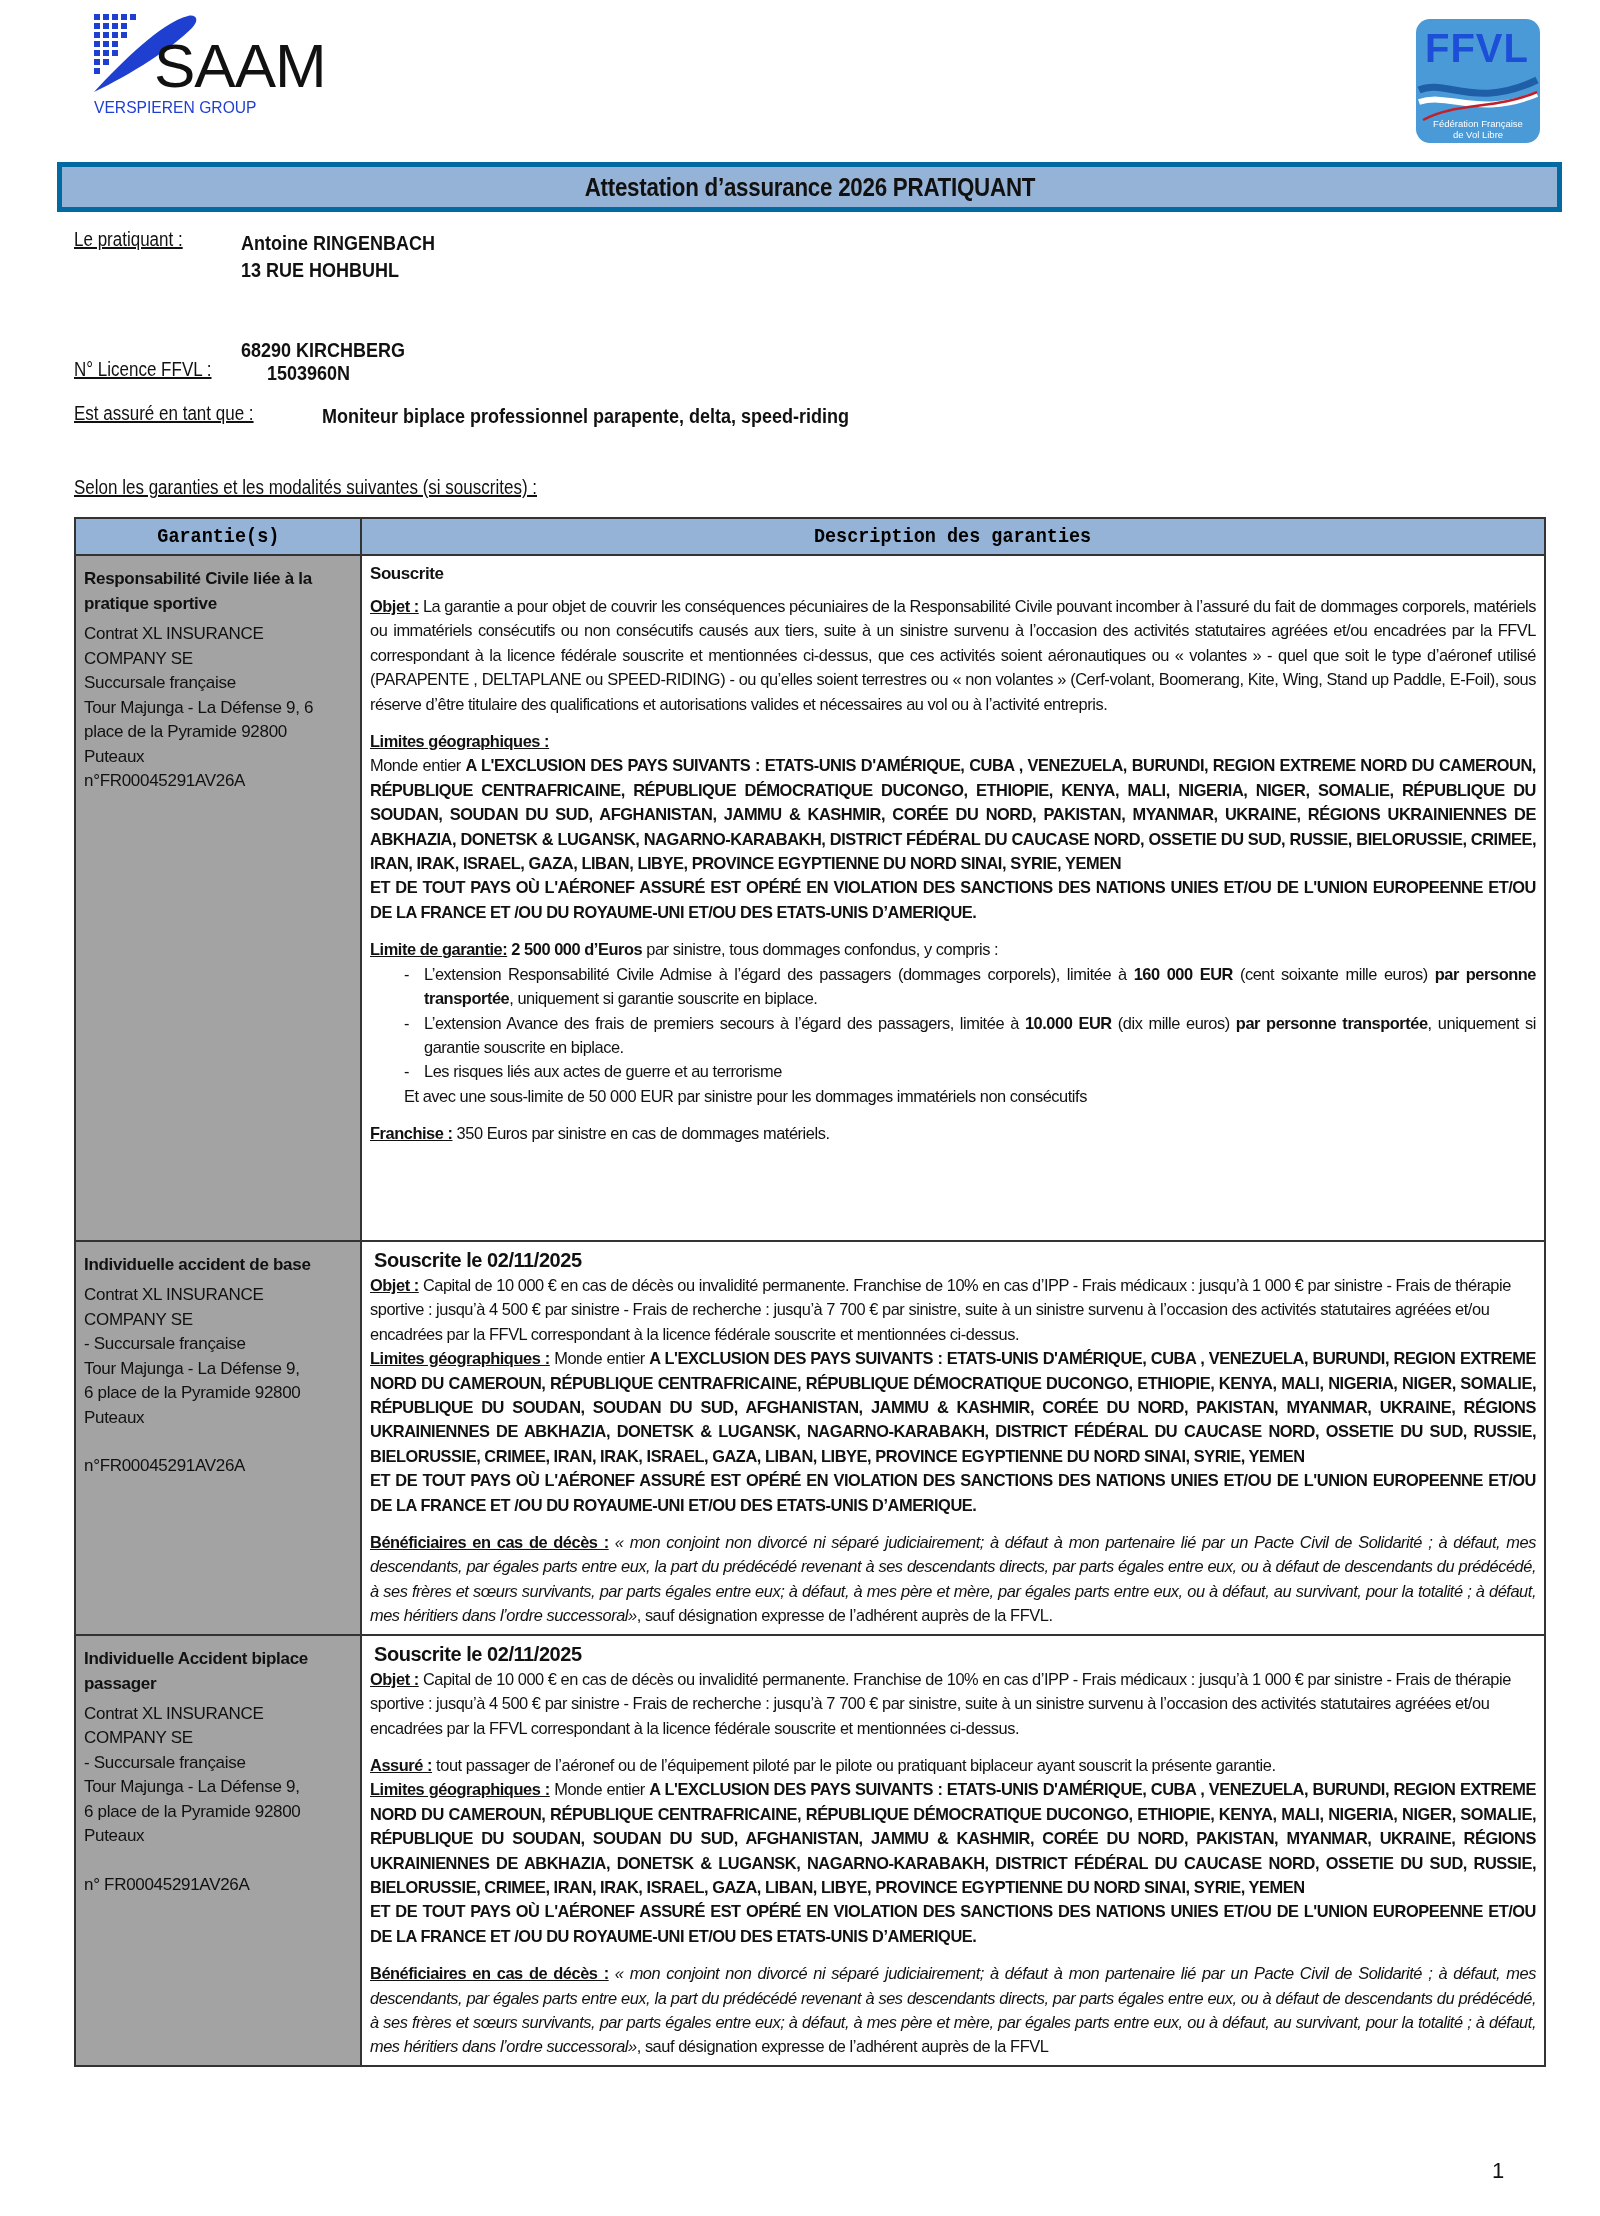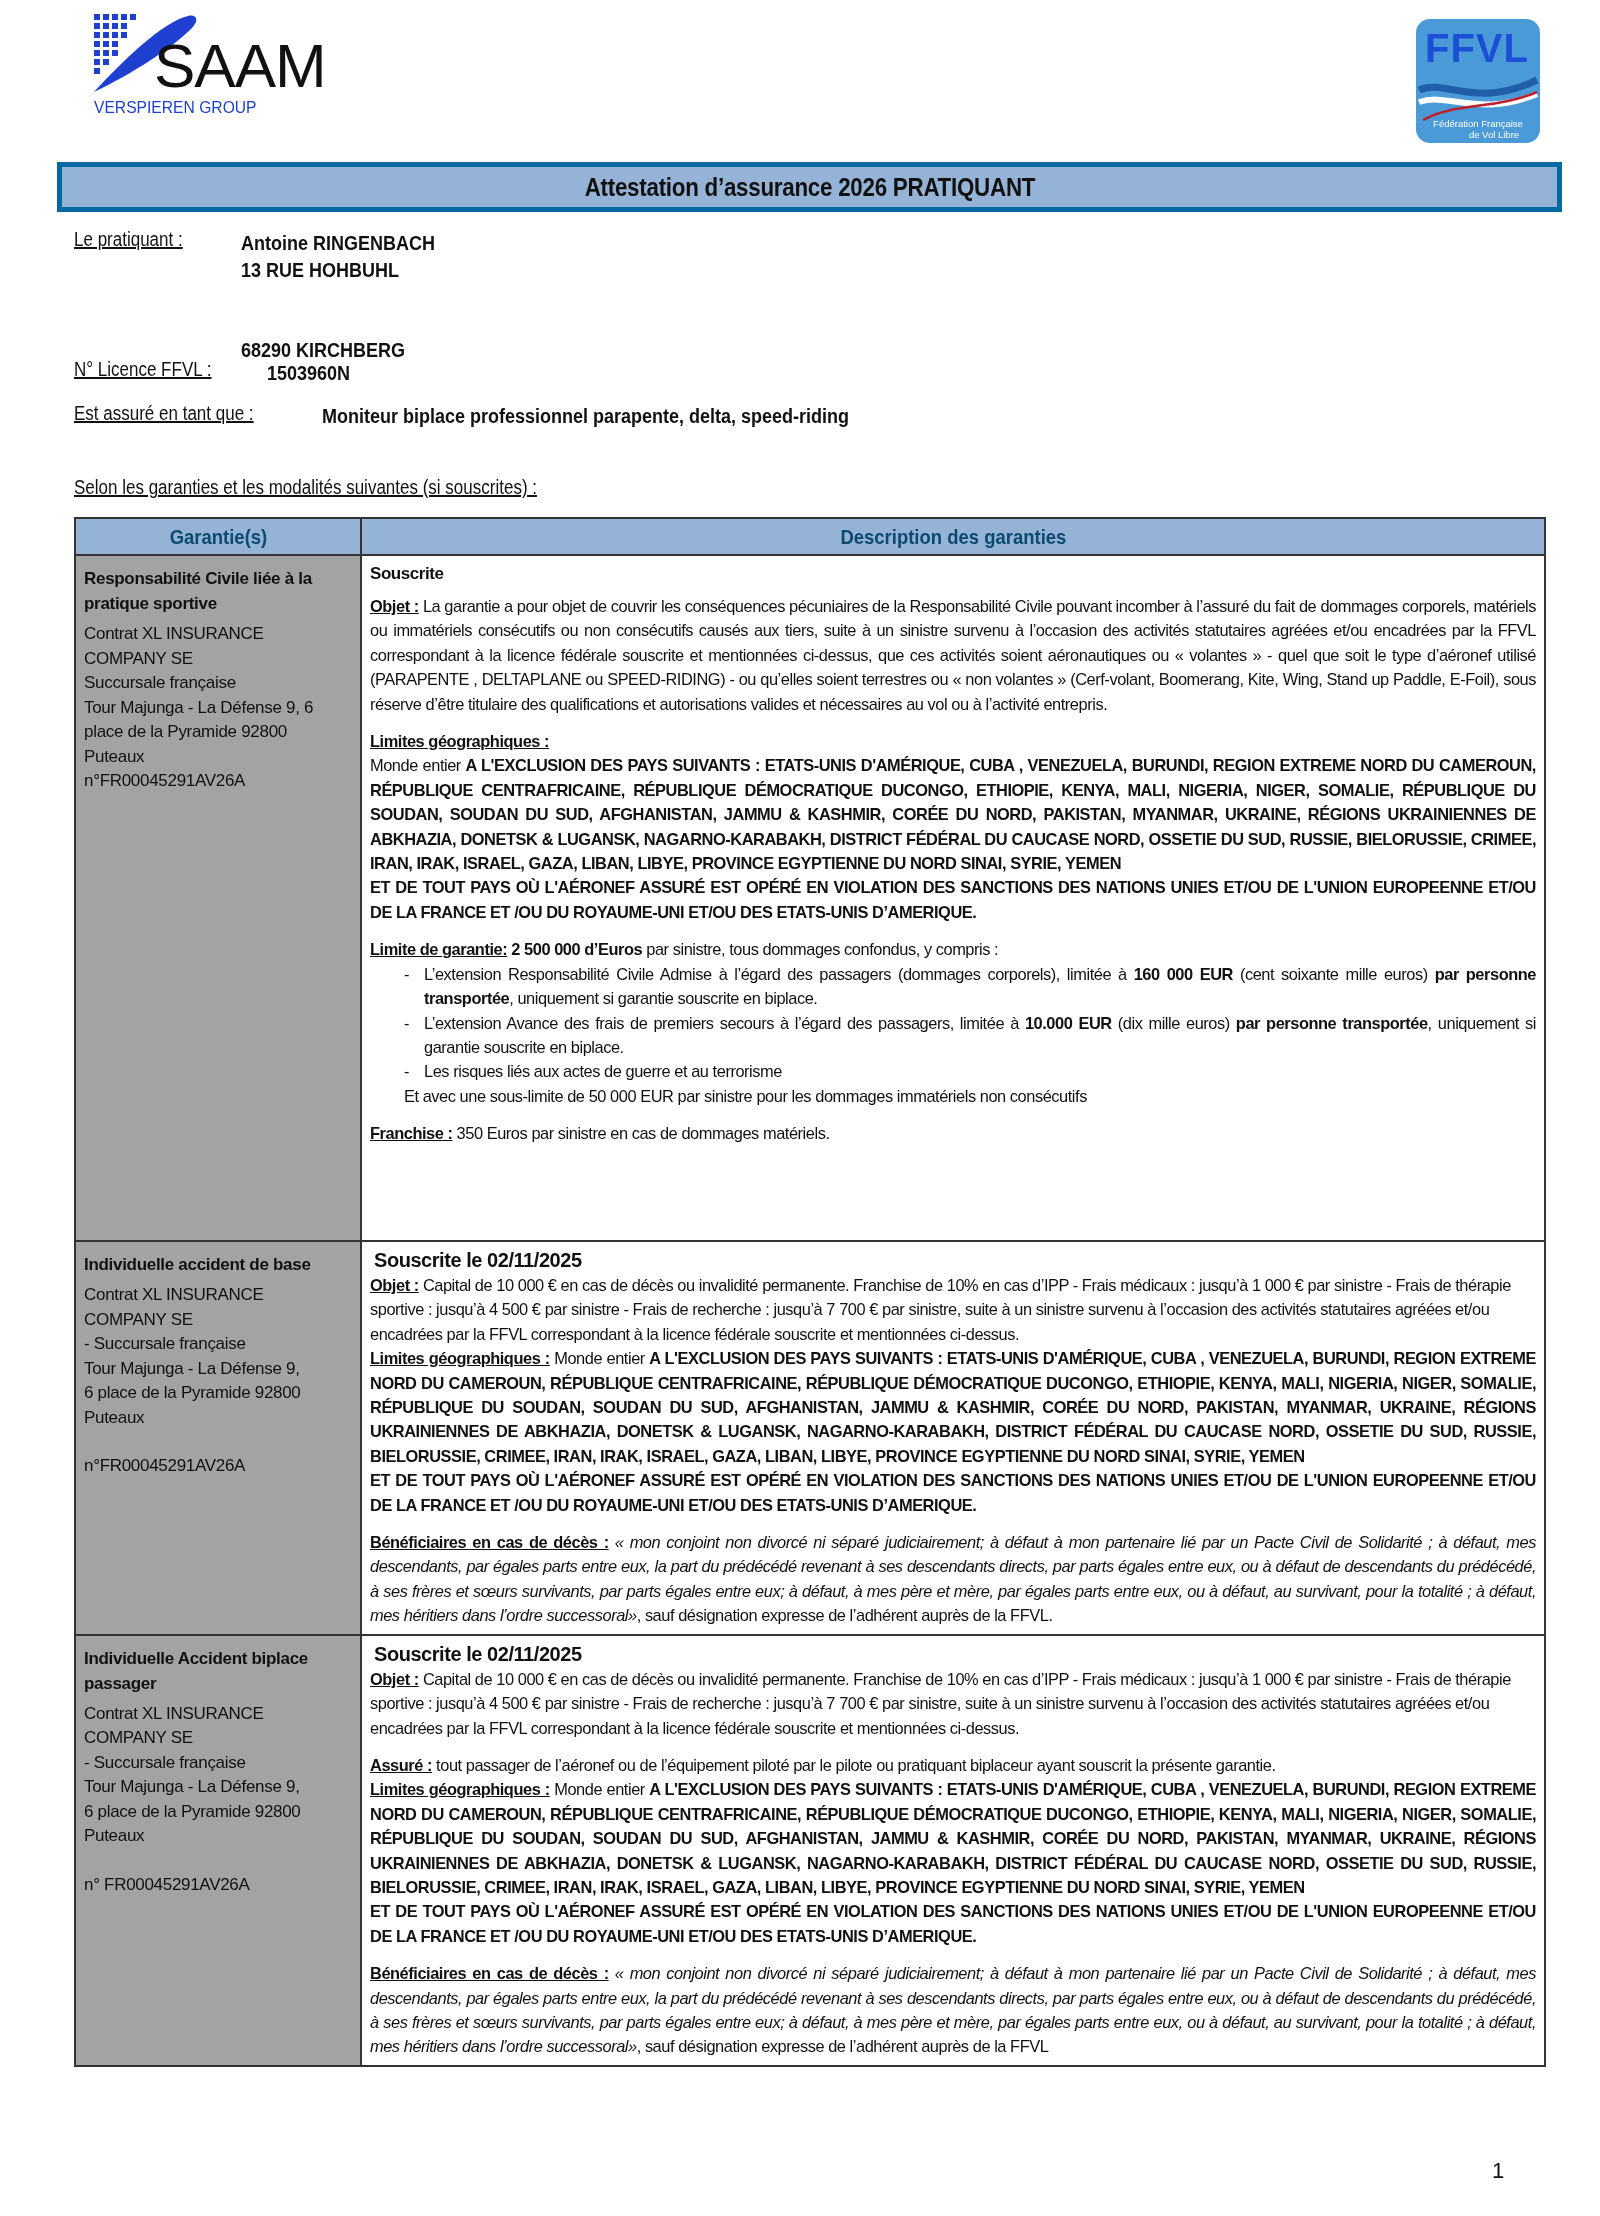--- a/index.html
+++ b/index.html
@@ -24,22 +24,22 @@
   .lbl { position: absolute; font-size: 20px; text-decoration: underline; transform-origin: left center; transform: scaleX(0.85); white-space: nowrap; }
   .val { position: absolute; font-size: 20px; font-weight: bold; white-space: nowrap; transform-origin: left center; transform: scaleX(0.9); }
 
   
   .gtable {
     position: absolute; left: 74px; top: 517px; width: 1472px;
     border-collapse: collapse; table-layout: fixed;
   }
   .gtable td, .gtable th { border: 2px solid #333; vertical-align: top; }
   .gtable th {
-    background: #95b3d7; color: #0c4a6e; font-size: 21px; font-weight: bold; height: 37px;
-    vertical-align: middle;
+    background: #95b3d7; color: #000000; font-size: 21px; font-weight: bold; height: 37px;
+    vertical-align: middle; font-family: Liberation Mono, monospace;
   }
   .gtable th span { display: inline-block; transform: scaleX(0.88); }
   .col-left { width: 286px; background: #a3a3a3; padding: 10px 8px 0 8px; }
   .col-right { background: #fff; padding: 6px 8px 6px 8px; }
 
   .left-title { font-size: 17px; font-weight: bold; line-height: 25px; margin-bottom: 6px; letter-spacing: -0.3px; }
   .left-line { font-size: 17px; line-height: 24.5px; letter-spacing: -0.3px; }
   .gap { height: 24px; }
 
   .desc { font-size: 16.4px; line-height: 24.4px; text-align: justify; letter-spacing: -0.45px; }
@@ -94,21 +94,21 @@
 
 <div class="logo-ffvl">
   <svg width="126" height="126" viewBox="0 0 126 126">
     <rect x="1" y="1" width="124" height="124" rx="14" fill="#4a9ad8"></rect>
     <path d="M4 72 C 30 60, 60 92, 122 62" stroke="#1f5fa8" stroke-width="7" fill="none"></path>
     <path d="M4 84 C 34 74, 64 100, 122 76" stroke="#ffffff" stroke-width="6" fill="none"></path>
     <path d="M8 102 C 40 84, 80 92, 122 74" stroke="#c0202a" stroke-width="2.5" fill="none"></path>
   </svg>
   <div style="position:absolute;left:10px;top:8px;font-size:40px;color:#1d4ed8;font-weight:bold;letter-spacing:1px;">FFVL</div>
   <div style="position:absolute;left:0;width:126px;top:100px;font-size:9.5px;color:#fff;text-align:center;">Fédération Française</div>
-  <div style="position:absolute;left:16px;width:126px;top:111px;font-size:9.5px;color:#fff;text-align:center;">de Vol Libre</div>
+  <div style="position:absolute;left:0;width:126px;top:111px;font-size:9.5px;color:#fff;text-align:center;">de Vol Libre</div>
 </div>
 
 <div class="title-bar">
   <span>Attestation d’assurance 2026 PRATIQUANT</span>
 </div>
 
 <div class="lbl" style="left:74px;top:228px;">Le pratiquant :</div>
 <div class="val" style="left:241px;top:232px;">Antoine RINGENBACH</div>
 <div class="val" style="left:241px;top:259px;">13 RUE HOHBUHL</div>
 <div class="val" style="left:241px;top:339px;">68290 KIRCHBERG</div>

